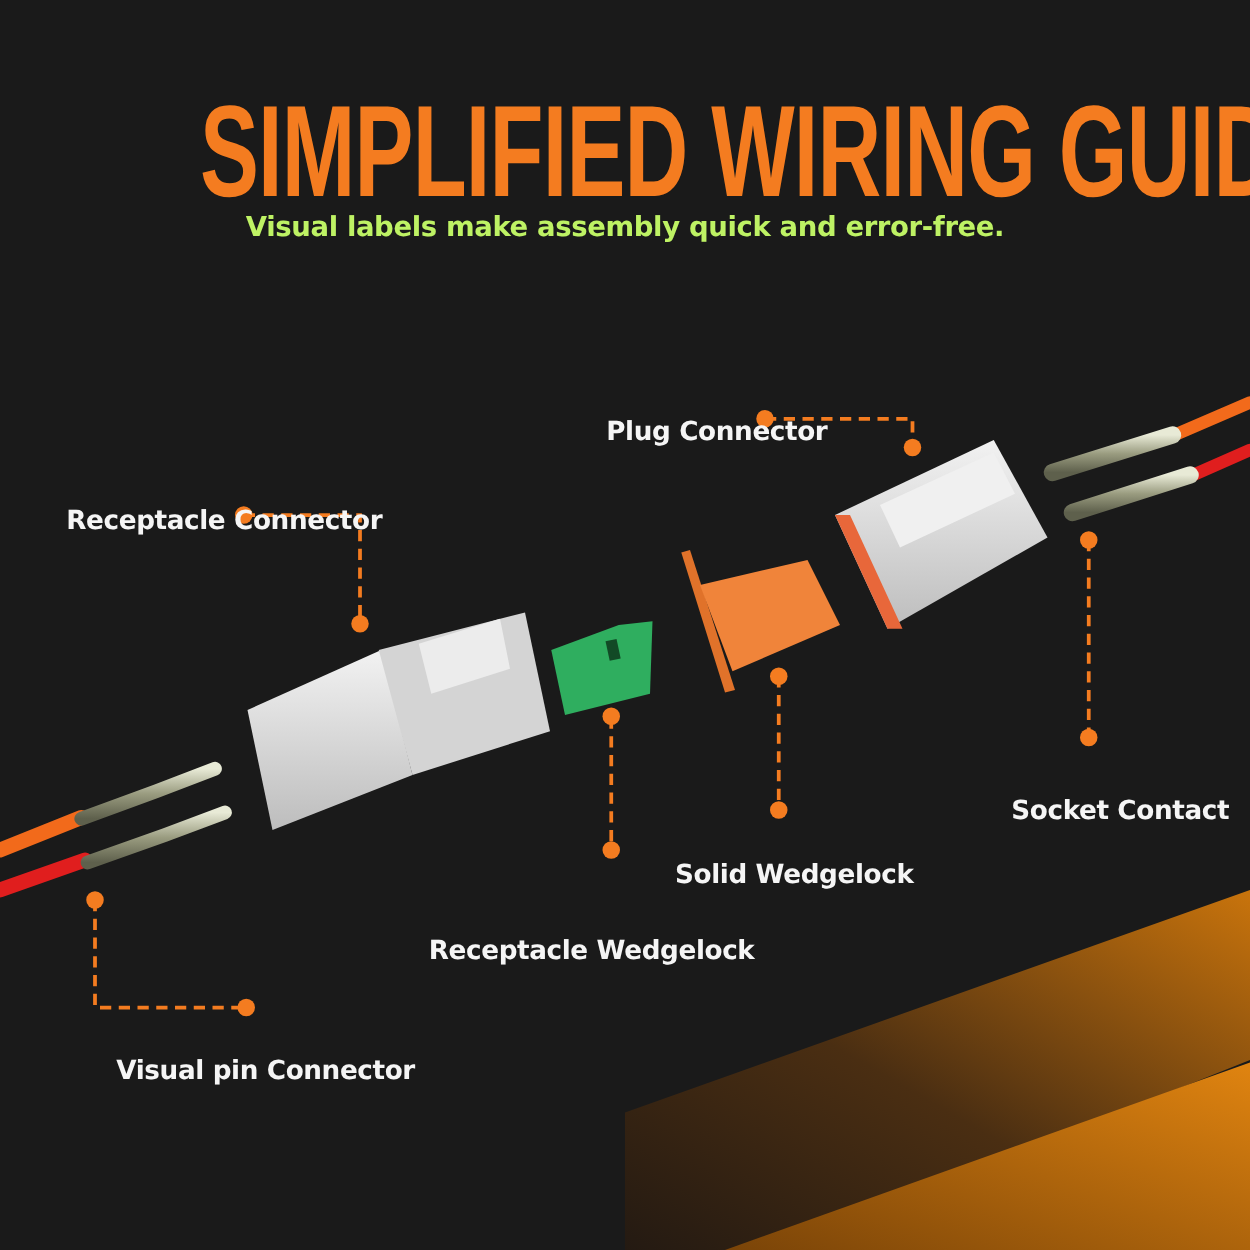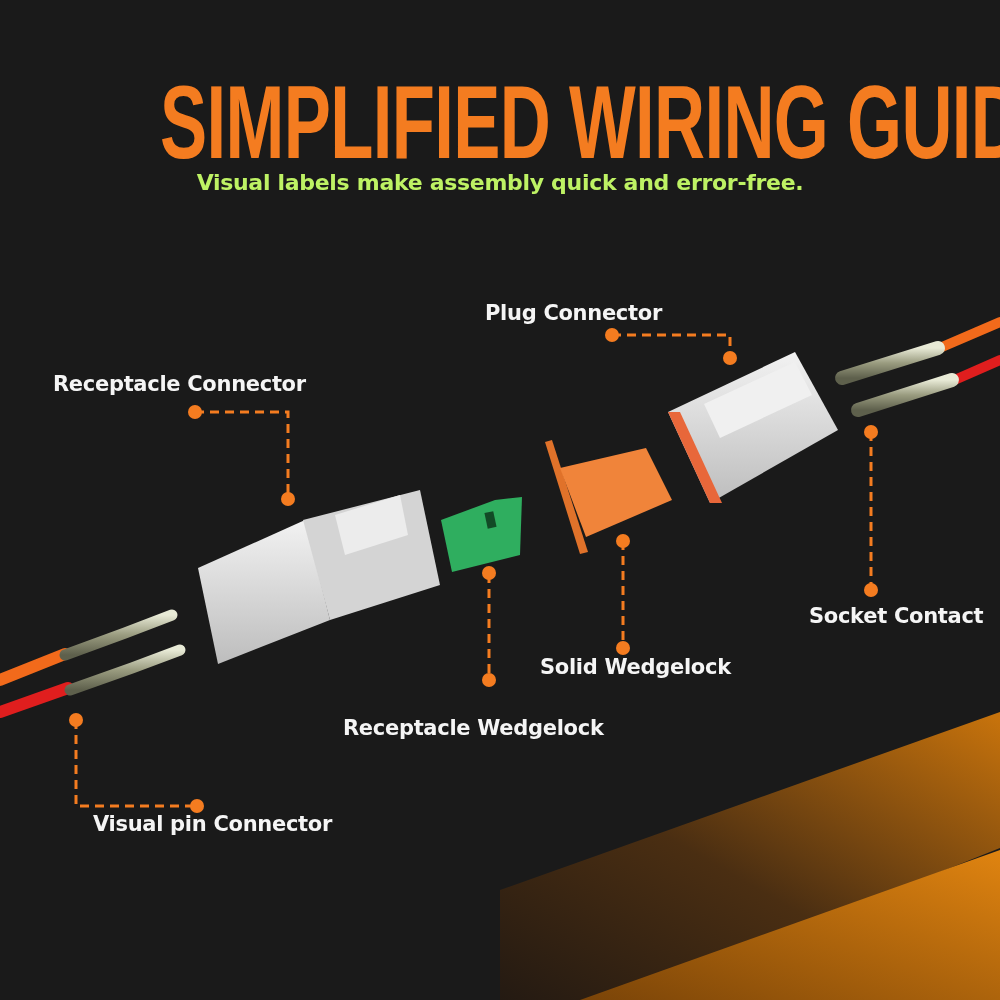--- a/index.html
+++ b/index.html
@@ -1,19 +1,19 @@
 <!DOCTYPE html>
 <html><head>
 <meta charset="utf-8">
 <style>
   html,body{margin:0;padding:0;}
   body{width:1000px;height:1000px;background:#1a1a1a;position:relative;overflow:hidden;font-family:"DejaVu Sans",sans-serif;}
   .title{position:absolute;left:0;top:70px;width:1000px;text-align:center;font-family:"Liberation Sans",sans-serif;font-weight:bold;font-size:104px;letter-spacing:-1px;color:#f47c20;transform:scaleX(0.68);transform-origin:50% 0;line-height:1;white-space:nowrap;}
   .subtitle{position:absolute;left:0;top:170px;width:1000px;text-align:center;font-family:"DejaVu Sans",sans-serif;font-weight:bold;font-size:22px;color:#bef264;letter-spacing:-0.3px;}
-  .label{position:absolute;font-family:"DejaVu Sans",sans-serif;font-weight:bold;font-size:21px;color:#f5f5f5;white-space:nowrap;letter-spacing:-0.3px;}
+  .label{position:absolute;font-family:"DejaVu Sans",sans-serif;font-weight:bold;font-size:21px;color:#f5f5f5;white-space:nowrap;letter-spacing:-0.3px;margin-top:32px;}
   svg.art{position:absolute;left:0;top:0;}
 </style>
 </head>
 <body>
 
 <svg class="art" width="1000" height="1000">
   <defs>
     <linearGradient id="band1" x1="0" y1="1" x2="1" y2="0">
       <stop offset="0" stop-color="#241a12"></stop>
       <stop offset="0.45" stop-color="#4a2e12"></stop>

